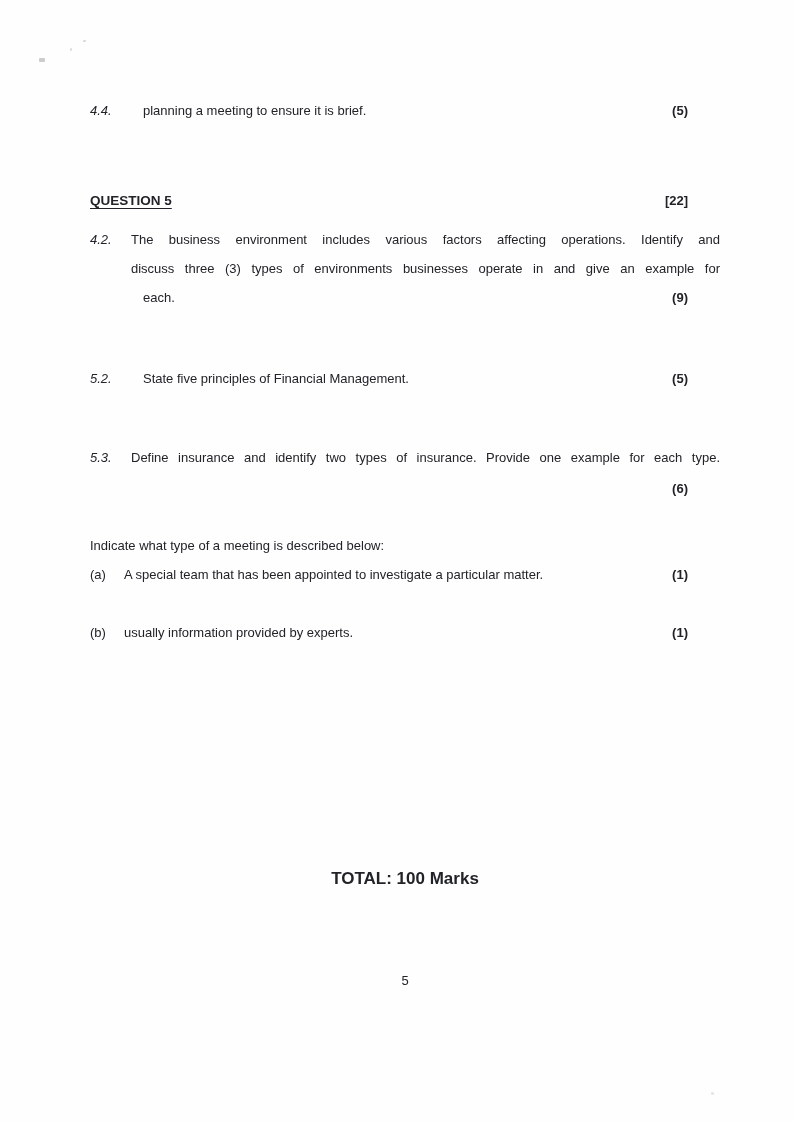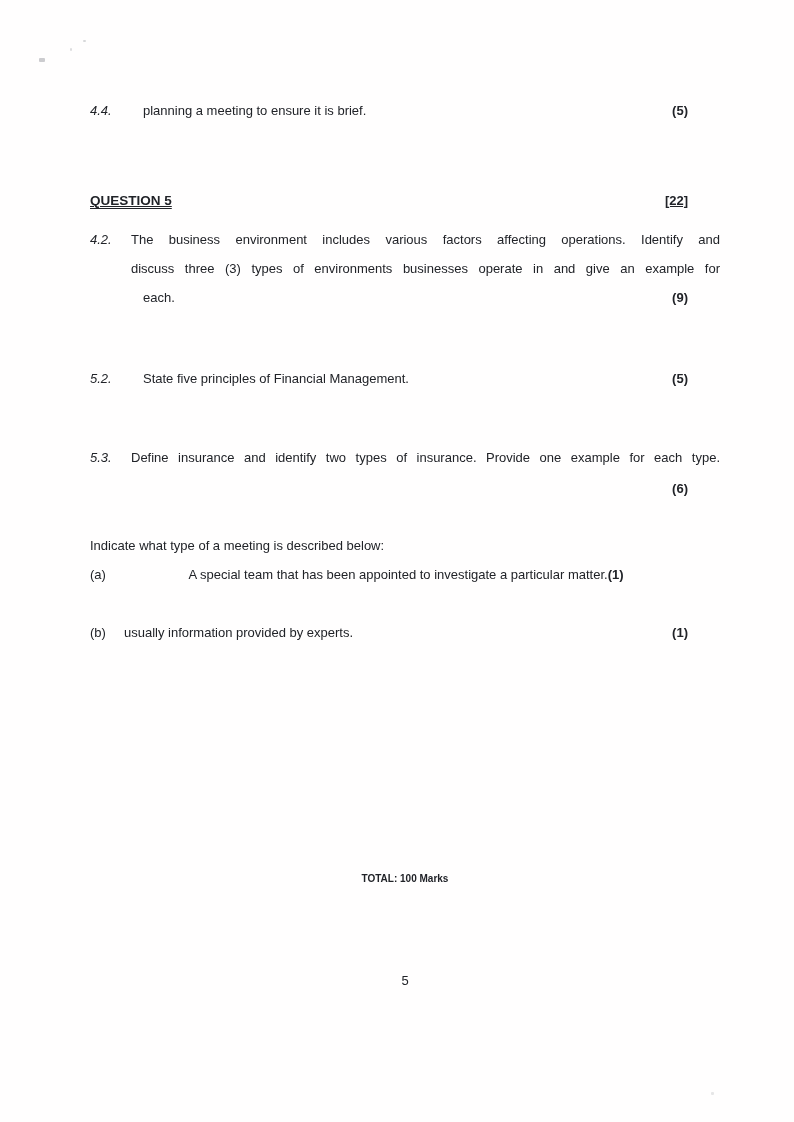--- a/index.html
+++ b/index.html
@@ -52,30 +52,30 @@
     white-space: nowrap;
   }
   .heading-title {
     font-weight: 700;
     font-size: 13.5px;
     text-decoration: underline;
     text-underline-offset: 3px;
   }
   .sub { display: flex; }
   .sublabel { flex: 0 0 22px; width: 22px; }
-  .subbody { flex: 1; justify-content: center; }
+  .subbody { flex: 1; }
   .sub-b { margin-top: 29px; }
   .total-line {
     position: absolute;
     left: 16px;
     width: 778px;
     top: 864px;
     text-align: center;
     font-weight: 700;
-    font-size: 10px;
+    font-size: 17px;
     line-height: 29px;
   }
   .page-number {
     position: absolute;
     left: 16px;
     width: 778px;
     top: 966px;
     text-align: center;
     font-size: 13px;
     line-height: 29px;
@@ -103,21 +103,21 @@
   <div class="block row" style="top:96px">
     <div class="qnum">4.4.</div>
     <div class="qbody">
       <div class="mrow">
         <span>planning a meeting to ensure it is brief.</span>
         <span class="marks">(5)</span>
       </div>
     </div>
   </div>
 
-  <div class="block row" style="top:186px; justify-content:space-between;text-decoration:underline;">
+  <div class="block row" style="top:186px; justify-content:space-between;">
     <span class="heading-title">QUESTION 5</span>
     <span class="marks">[22]</span>
   </div>
 
   <div class="block row" style="top:225px">
     <div class="qnum">4.2.</div>
     <div class="qbody">
       <div class="jline">The business environment includes various factors affecting operations. Identify and</div>
       <div class="jline">discuss three (3) types of environments businesses operate in and give an example for</div>
       <div class="mrow">

